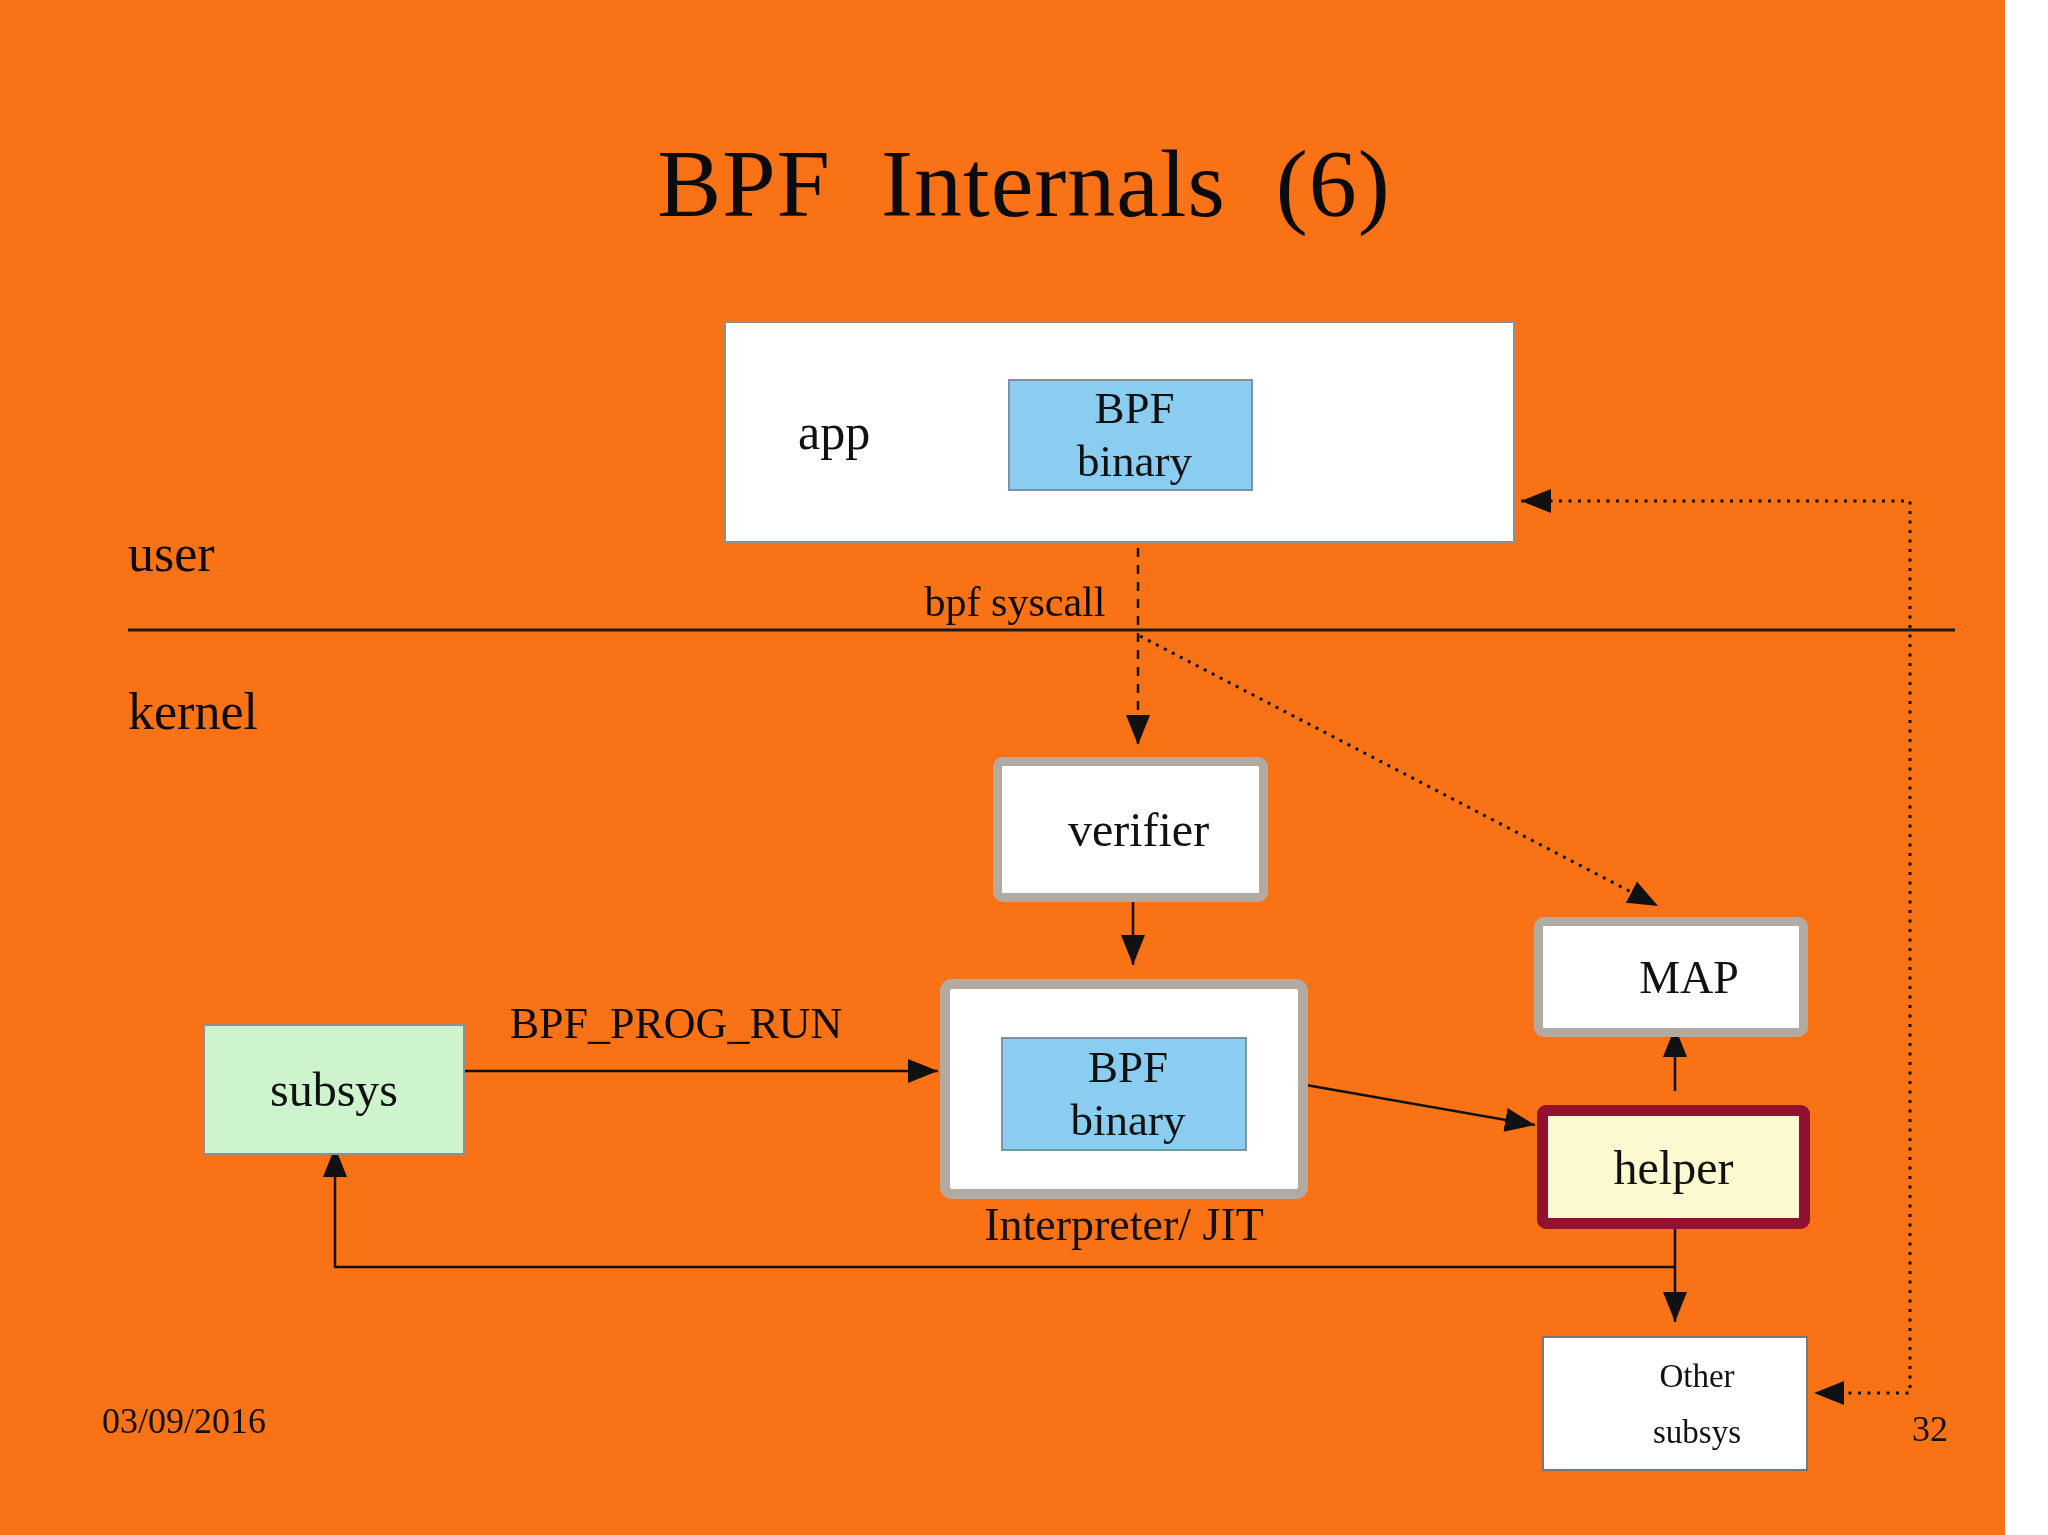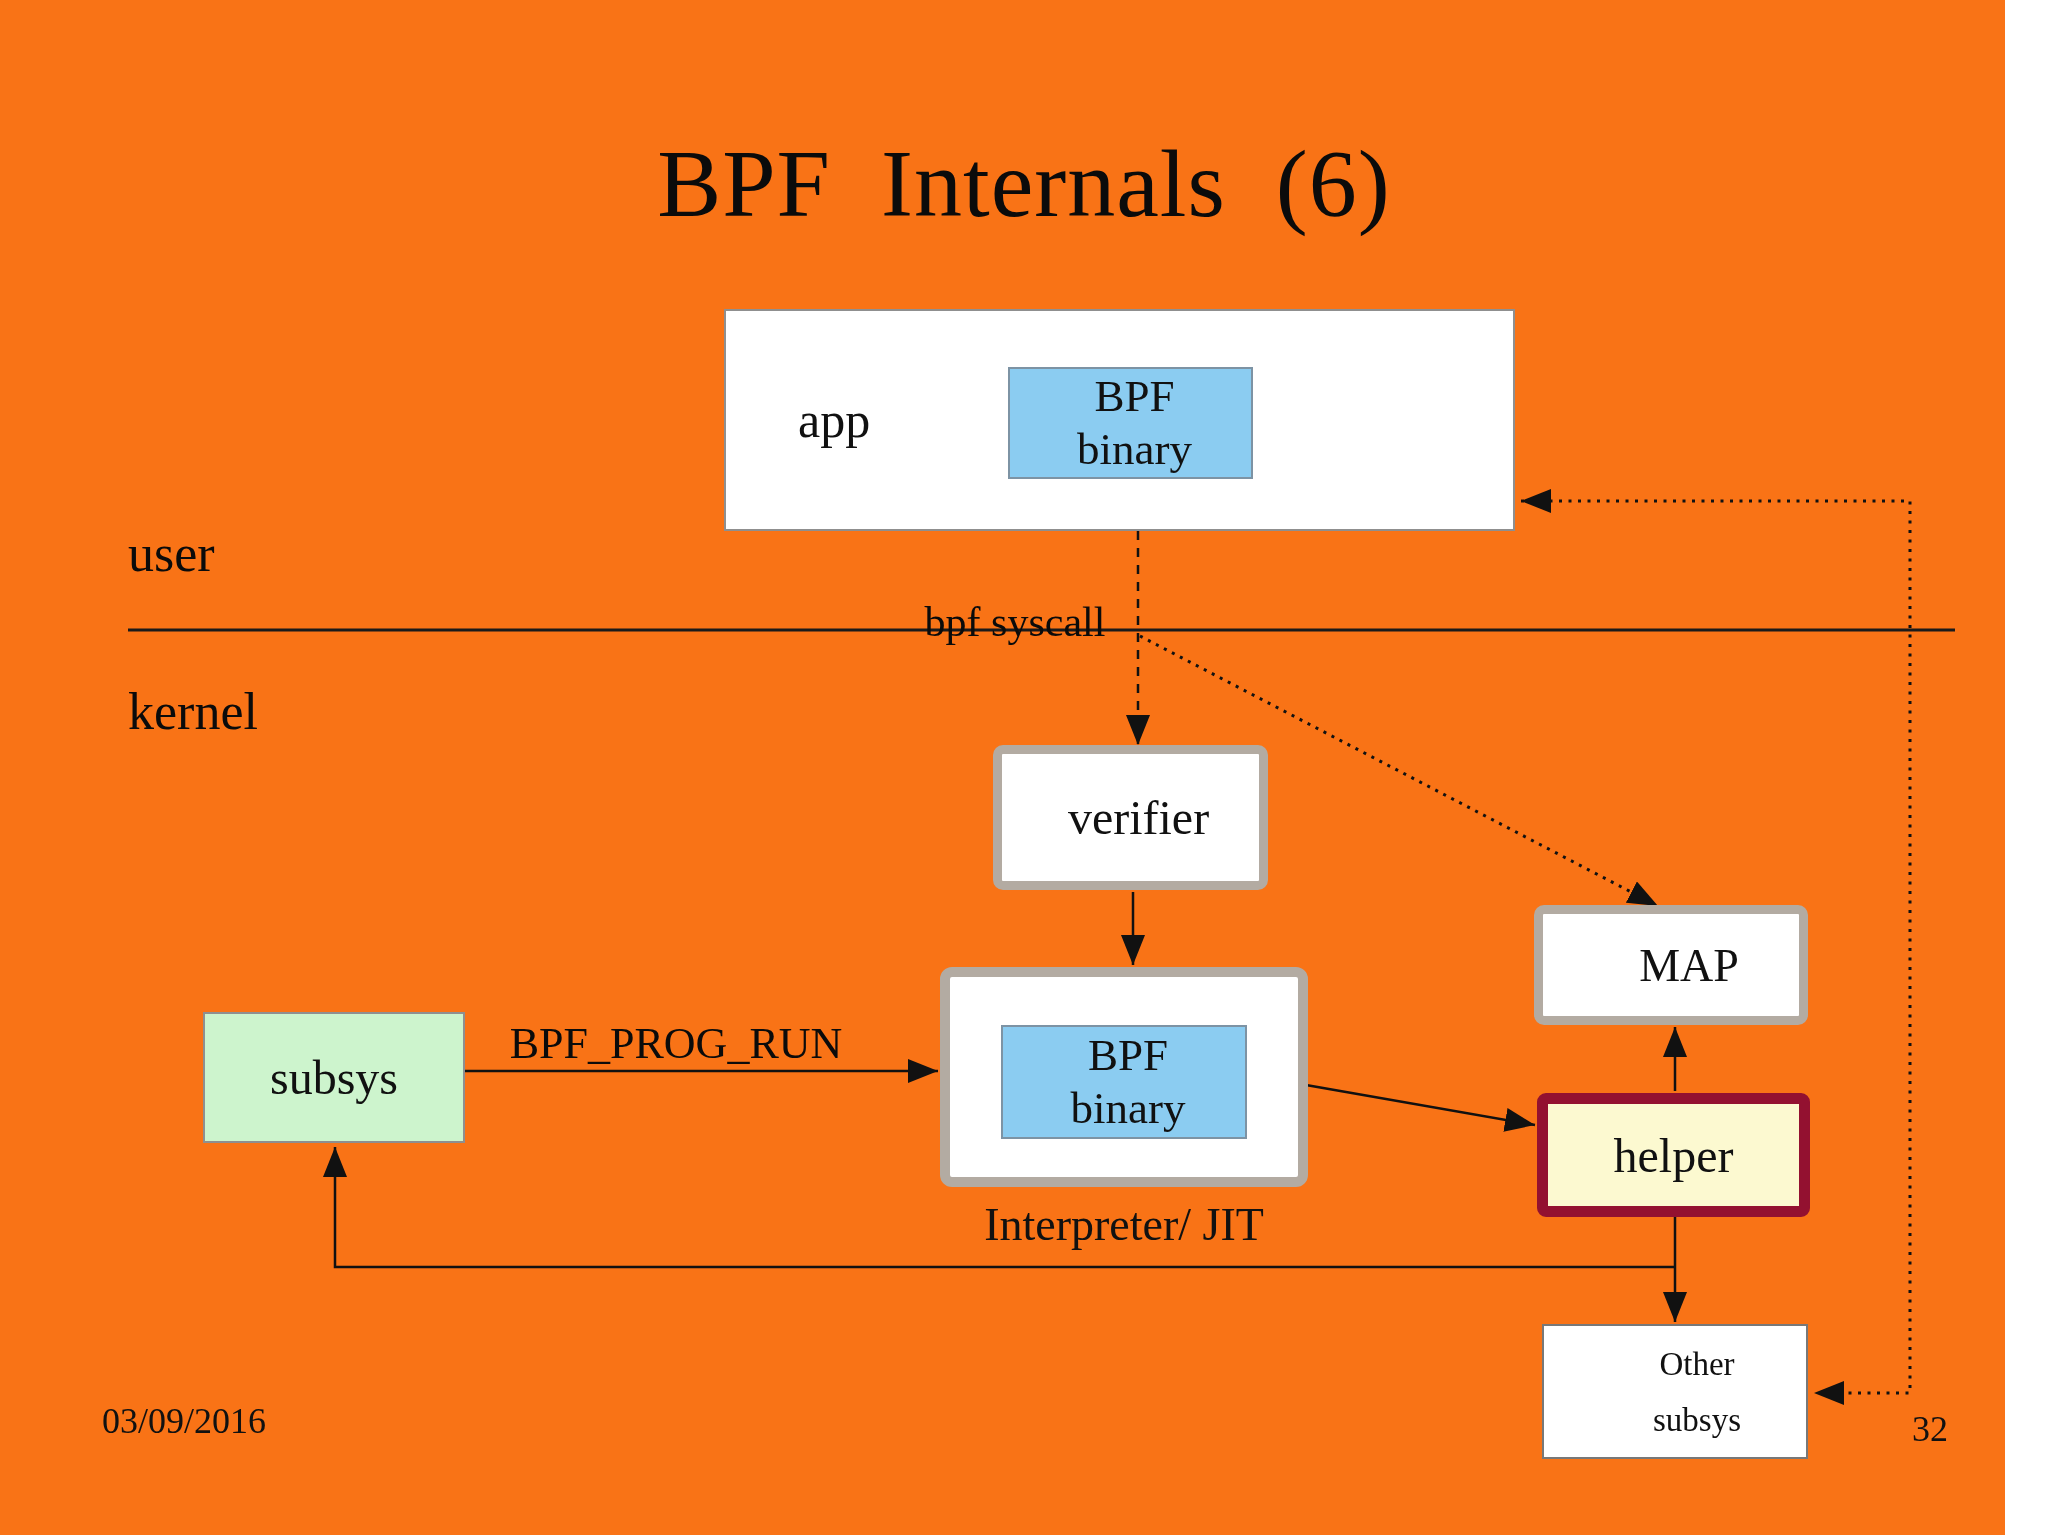--- a/index.html
+++ b/index.html
@@ -21,21 +21,21 @@
   .slide-title{
     left:0;top:128px;width:2048px;text-align:center;
     font-size:96px;letter-spacing:1px;white-space:pre;color:#0b0b0b;
   }
   .region-label{font-size:52px;color:#0b0b0b;}
   .region-user{left:128px;top:524px;font-family:Liberation Serif, serif;}
   .region-kernel{left:128px;top:682px;}
 
   
   .node{box-sizing:border-box;display:flex;align-items:center;justify-content:center;
-        text-align:center;background:#ffffff;}
+        text-align:center;background:#ffffff;margin-top:12px;}
   .app-box{left:724px;top:309px;width:791px;height:222px;border:2px solid var(--thin-border);}
   .app-label{left:72px;top:0;height:100%;width:140px;display:flex;align-items:center;font-size:50px;}
   .bpf-binary{box-sizing:border-box;background:var(--blue-fill);border:2px solid var(--blue-border);
         display:flex;align-items:center;justify-content:center;text-align:center;
         font-size:45px;line-height:53px;padding-left:8px;}
   .bpf-binary-user{left:282px;top:56px;width:245px;height:112px;}
   .verifier-box{left:993px;top:745px;width:275px;height:145px;border:9px solid var(--box-border-gray);
         border-radius:10px;font-size:48px;padding-left:16px;}
   .interp-box{left:940px;top:967px;width:368px;height:220px;border:10px solid var(--box-border-gray);
         border-radius:12px;}
@@ -43,21 +43,21 @@
   .interp-caption{left:940px;top:1198px;width:368px;text-align:center;font-size:46px;}
   .subsys-box{left:203px;top:1012px;width:262px;height:131px;background:var(--green-fill);
         border:2px solid var(--thin-border);font-size:48px;}
   .map-box{left:1534px;top:905px;width:274px;height:120px;border:9px solid var(--box-border-gray);
         border-radius:10px;font-size:46px;padding-left:36px;}
   .helper-box{left:1537px;top:1093px;width:273px;height:124px;background:var(--yellow-fill);
         border:11px solid var(--maroon-border);border-radius:9px;font-size:48px;}
   .other-box{left:1542px;top:1324px;width:266px;height:135px;border:2px solid #787878;
         font-size:33px;line-height:56px;padding-left:44px;}
 
-  .edge-label{color:#0b0b0b;margin-top:20px;}
+  .edge-label{color:#0b0b0b;}
   .lbl-syscall{left:815px;top:578px;width:400px;text-align:center;font-size:42px;}
   .lbl-progrun{left:476px;top:998px;width:400px;text-align:center;font-size:44px;}
   .footer-date{left:102px;top:1400px;font-size:36px;}
   .footer-page{left:1912px;top:1408px;font-size:36px;}
 </style>
 </head>
 <body>
 
 <div class="stage">
 

